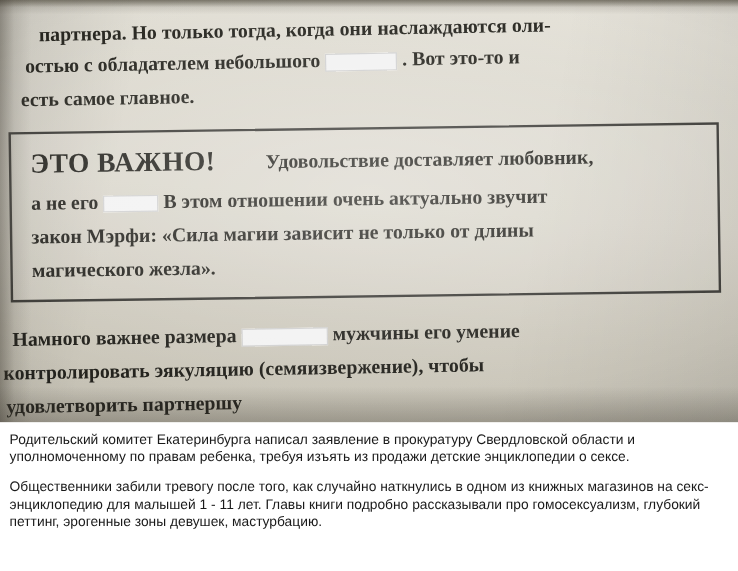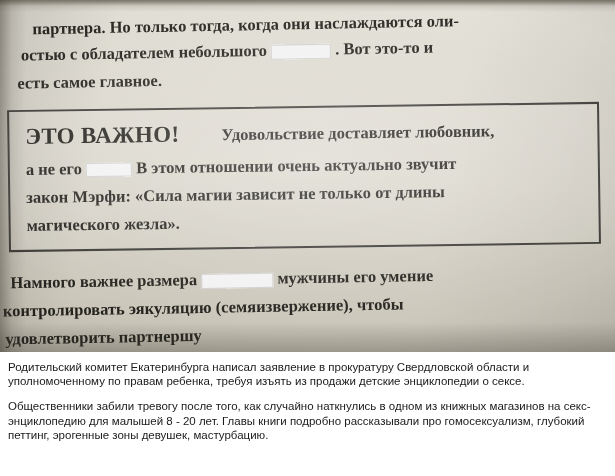--- a/index.html
+++ b/index.html
@@ -213,16 +213,16 @@
     </div>
 
     <div class="left-shadow"></div>
     <div class="top-shadow"></div>
     <div class="bottom-shadow"></div>
     <div class="vignette"></div>
   </div>
 
   <div class="caption">
     <p>Родительский комитет Екатеринбурга написал заявление в прокуратуру Свердловской области и уполномоченному по правам ребенка, требуя изъять из продажи детские энциклопедии о сексе.</p>
-    <p>Общественники забили тревогу после того, как случайно наткнулись в одном из книжных магазинов на секс-энциклопедию для малышей 8 - 20 лет. Главы книги подробно рассказывали про гомосексуализм, глубокий петтинг, эрогенные зоны девушек, мастурбацию.</p>
+    <p>Общественники забили тревогу после того, как случайно наткнулись в одном из книжных магазинов на секс-энциклопедию для малышей 1 - 11 лет. Главы книги подробно рассказывали про гомосексуализм, глубокий петтинг, эрогенные зоны девушек, мастурбацию.</p>
   </div>
 
 </div>
 
 </body></html>

